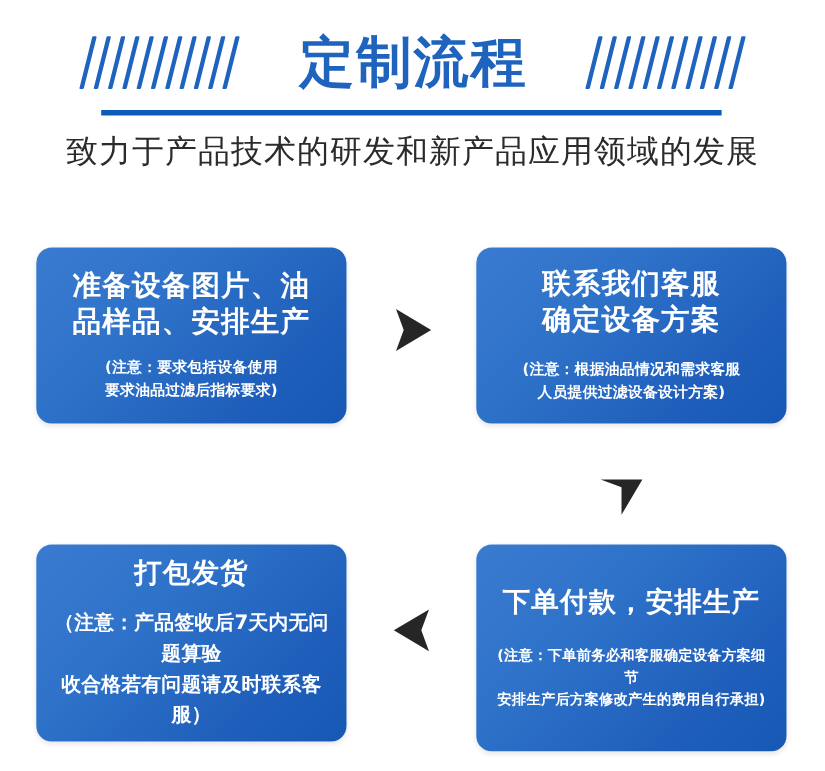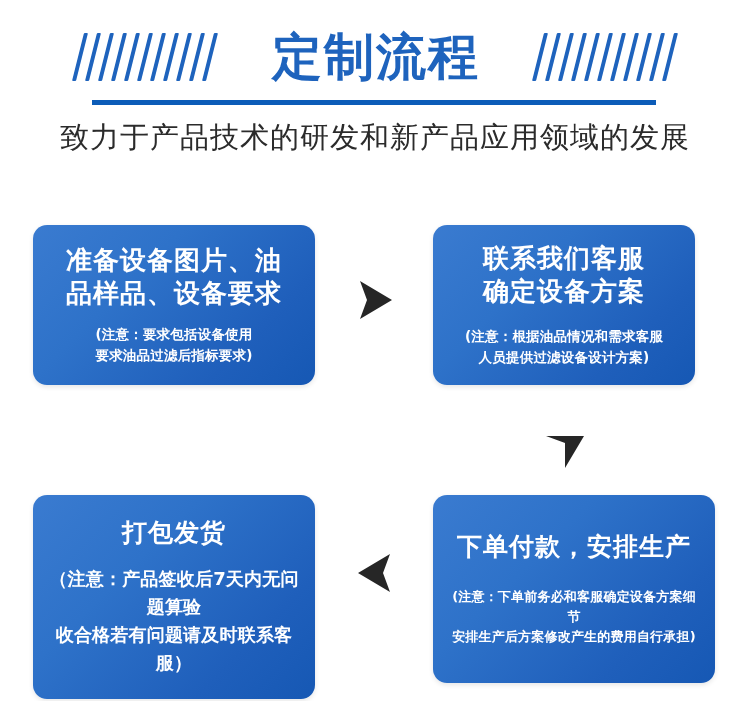--- a/index.html
+++ b/index.html
@@ -101,22 +101,22 @@
     display: flex;
     flex-direction: column;
     align-items: center;
     justify-content: center;
     box-sizing: border-box;
     padding: 10px 14px;
     text-align: center;
   }
 
   .card.r1c1 { left: 33px;  top: 55px;  width: 282px; height: 160px; }
-  .card.r1c2 { left: 433px; top: 55px;  width: 262px; height: 160px; }
-  .card.r2c1 { left: 33px;  top: 325px; width: 282px; height: 204px; }
+  .card.r1c2 { left: 433px; top: 55px;  width: 282px; height: 160px; }
+  .card.r2c1 { left: 33px;  top: 325px; width: 282px; height: 179px; }
   .card.r2c2 { left: 433px; top: 325px; width: 282px; height: 188px; }
 
   .card-title {
     font-size: 26px;
     font-weight: bold;
     line-height: 1.28;
     letter-spacing: 1px;
     white-space: pre-line;
     font-family: "DejaVu Sans", "Liberation Sans", sans-serif;
   }
@@ -189,21 +189,21 @@
 
   <div class="divider"></div>
 
   <div class="subtitle">致力于产品技术的研发和新产品应用领域的发展</div>
 </div>
 
 <div class="flow">
 
   <div class="card r1c1">
     <div class="card-title">准备设备图片、油
-品样品、设备要求</div>
+品样品、安排生产</div>
     <div class="card-note">(注意：要求包括设备使用
 要求油品过滤后指标要求)</div>
   </div>
 
   <div class="card r1c2">
     <div class="card-title">联系我们客服
 确定设备方案</div>
     <div class="card-note">(注意：根据油品情况和需求客服
 人员提供过滤设备设计方案)</div>
   </div>

